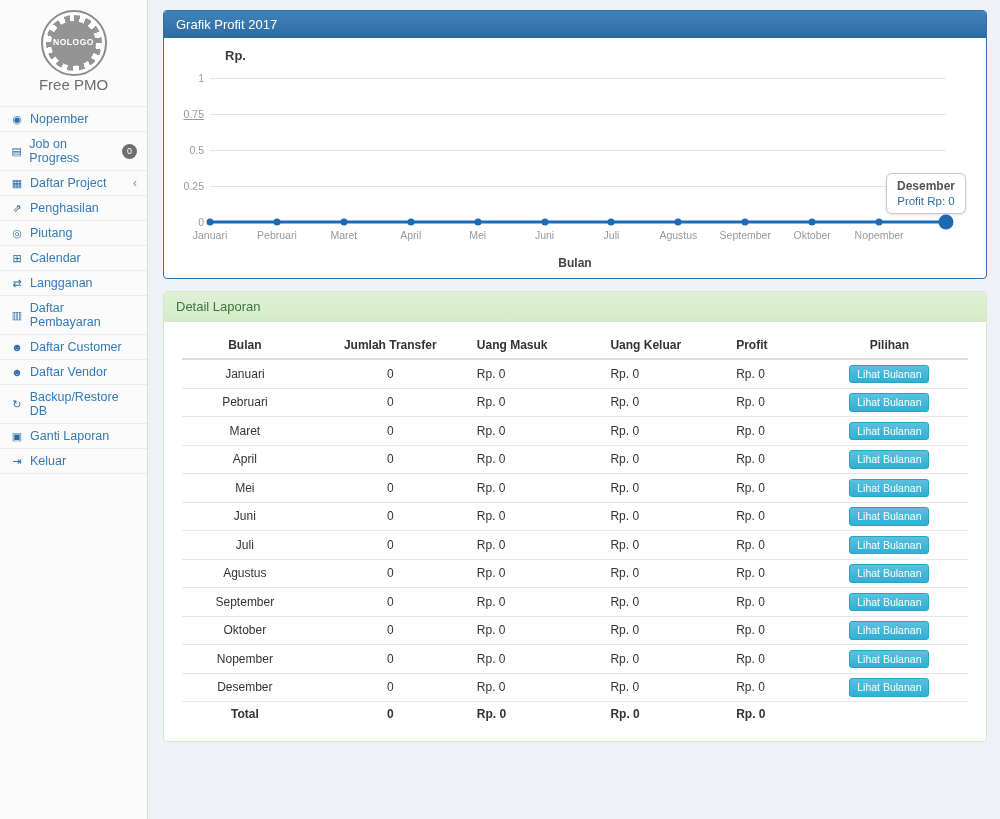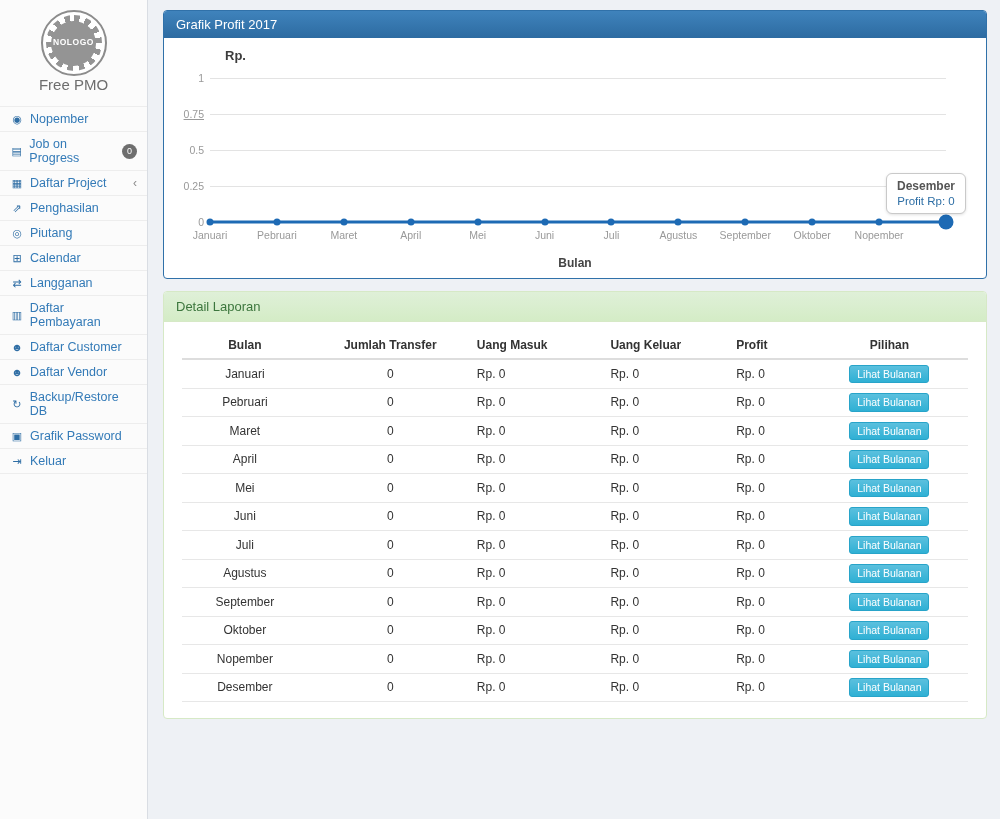--- a/index.html
+++ b/index.html
@@ -143,21 +143,21 @@
         <div class="side-item">
           <span class="si-icon">☻</span>
           <span>Daftar Vendor</span>
         </div>
         <div class="side-item">
           <span class="si-icon">↻</span>
           <span>Backup/Restore DB</span>
         </div>
         <div class="side-item">
           <span class="si-icon">▣</span>
-          <span>Grafik Password</span>
+          <span>Ganti Laporan</span>
         </div>
         <div class="side-item">
           <span class="si-icon">⇥</span>
           <span>Keluar</span>
         </div>
       </div>
   </div>
 
   <div class="main">
 
@@ -325,19 +325,27 @@
                 <td class="al-c"><button class="btn btn-info btn-mini">Lihat Bulanan</button></td>
               </tr>
               <tr>
                 <td class="al-c">Desember</td>
                 <td class="al-c">0</td>
                 <td class="al-r">Rp. 0</td>
                 <td class="al-r">Rp. 0</td>
                 <td class="al-r">Rp. 0</td>
                 <td class="al-c"><button class="btn btn-info btn-mini">Lihat Bulanan</button></td>
               </tr>
+              <tr class="total-row">
+                <td class="al-c">Total</td>
+                <td class="al-c">0</td>
+                <td class="al-r">Rp. 0</td>
+                <td class="al-r">Rp. 0</td>
+                <td class="al-r">Rp. 0</td>
+                <td></td>
+              </tr>
             </tbody>
         </table>
       </div>
     </div>
 
   </div>
 </div>
 
 </body></html>

